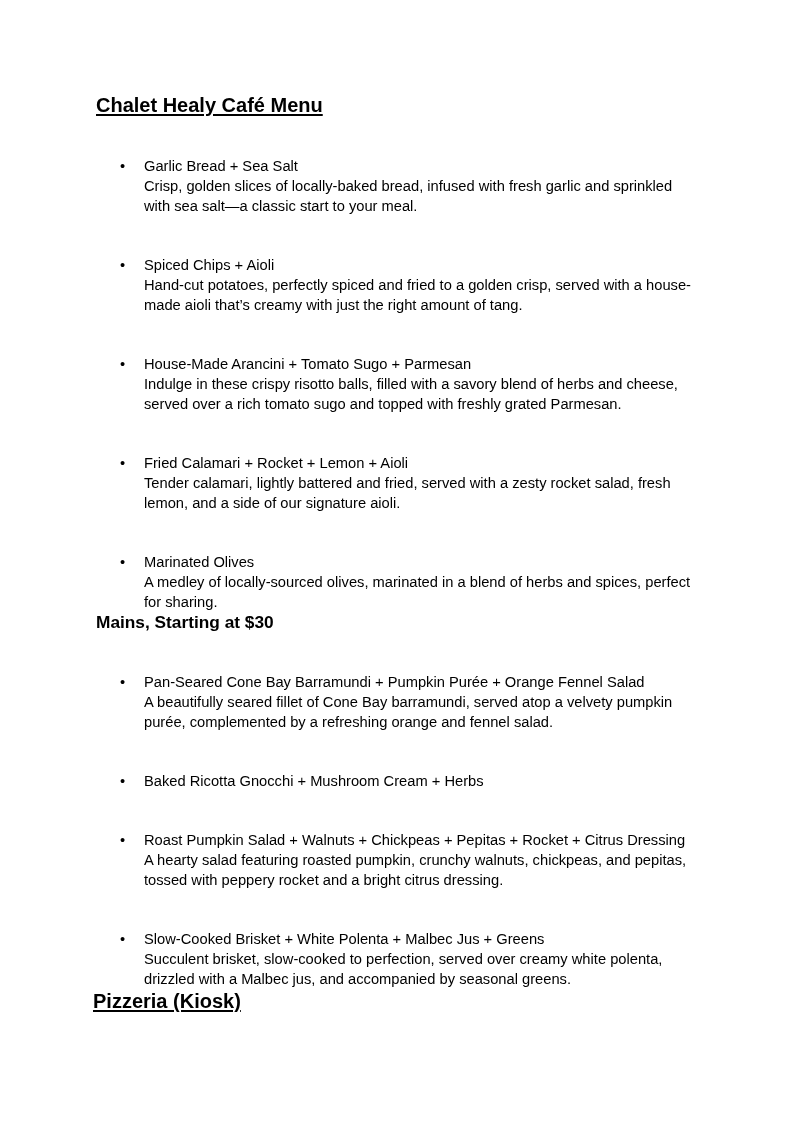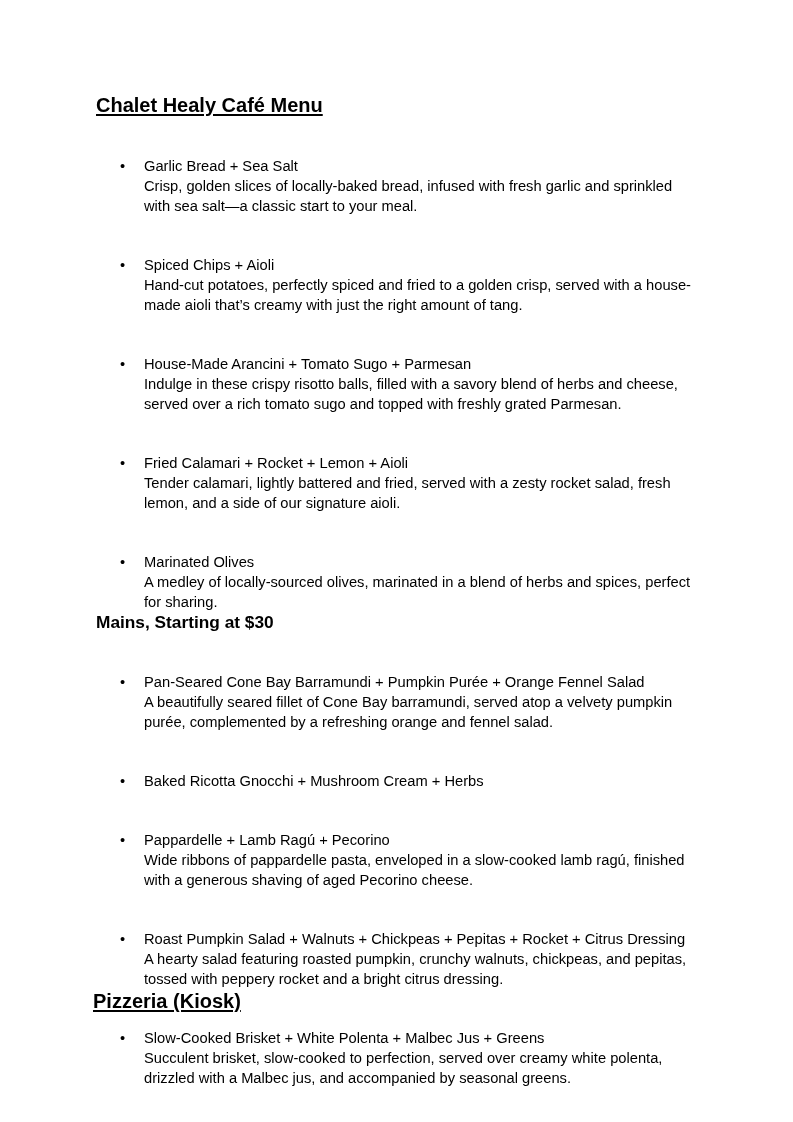--- a/index.html
+++ b/index.html
@@ -122,25 +122,20 @@
         <span class="bullet"></span>
         <span class="item-name">Pan-Seared Cone Bay Barramundi + Pumpkin Purée + Orange Fennel Salad</span>
         <span class="item-desc">A beautifully seared fillet of Cone Bay barramundi, served atop a velvety pumpkin purée, complemented by a refreshing orange and fennel salad.</span>
       </li>
       <li class="menu-item">
         <span class="bullet"></span>
         <span class="item-name">Baked Ricotta Gnocchi + Mushroom Cream + Herbs</span>
       </li>
       <li class="menu-item">
         <span class="bullet"></span>
-        <span class="item-name">Pappardelle + Lamb Ragú + Pecorino</span>
-        <span class="item-desc">Wide ribbons of pappardelle pasta, enveloped in a slow-cooked lamb ragú, finished with a generous shaving of aged Pecorino cheese.</span>
-      </li>
-      <li class="menu-item">
-        <span class="bullet"></span>
         <span class="item-name">Roast Pumpkin Salad + Walnuts + Chickpeas + Pepitas + Rocket + Citrus Dressing</span>
         <span class="item-desc">A hearty salad featuring roasted pumpkin, crunchy walnuts, chickpeas, and pepitas, tossed with peppery rocket and a bright citrus dressing.</span>
       </li>
       <li class="menu-item">
         <span class="bullet"></span>
         <span class="item-name">Slow-Cooked Brisket + White Polenta + Malbec Jus + Greens</span>
         <span class="item-desc">Succulent brisket, slow-cooked to perfection, served over creamy white polenta, drizzled with a Malbec jus, and accompanied by seasonal greens.</span>
       </li>
     </ul>
 

